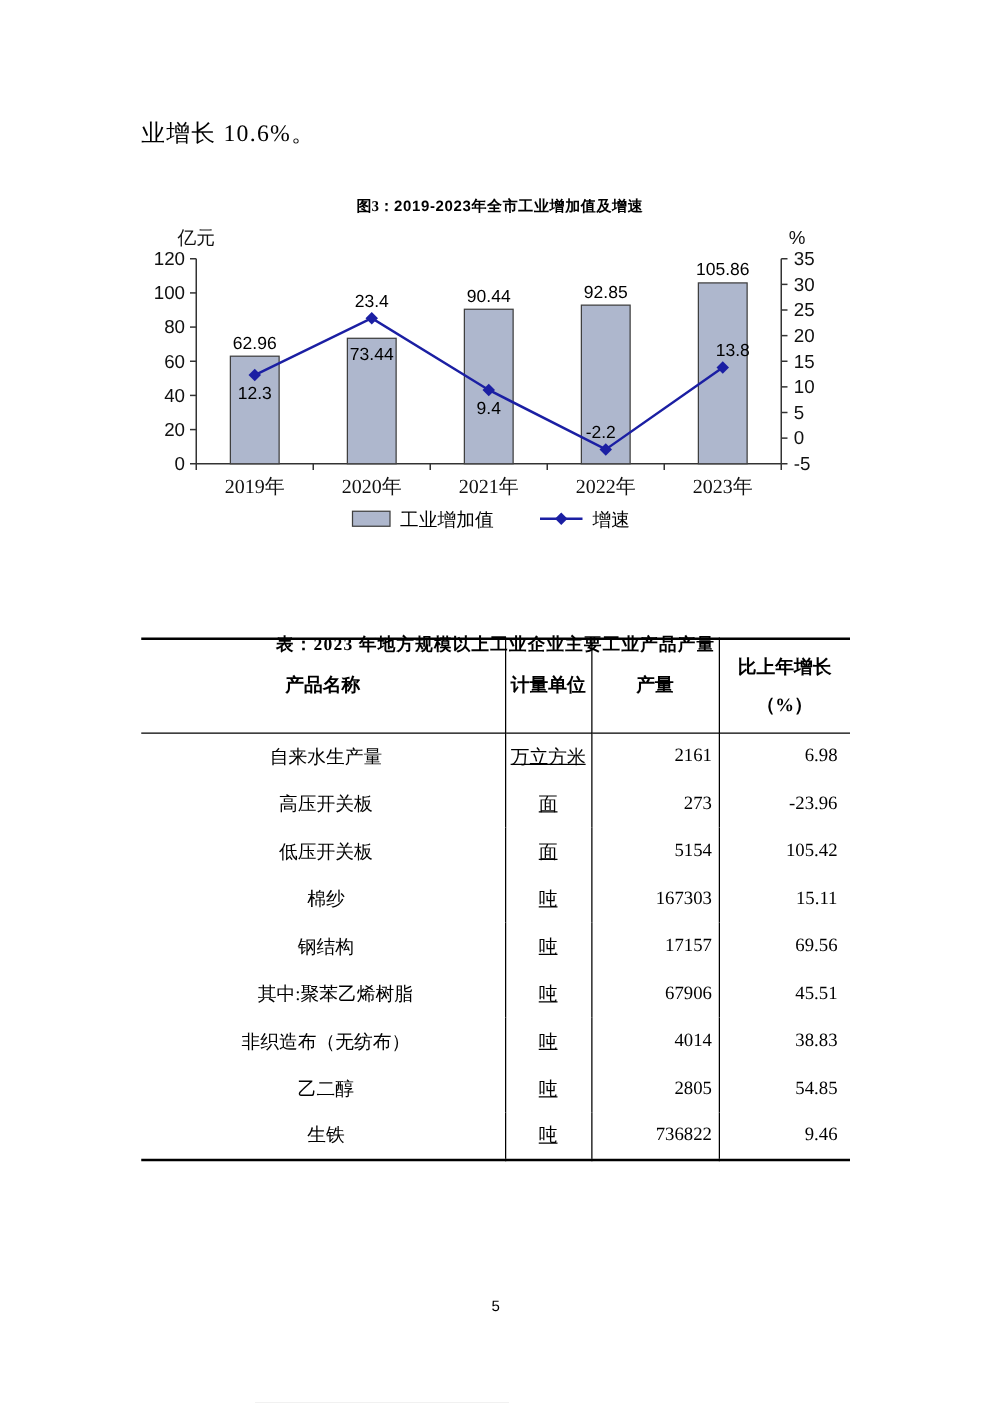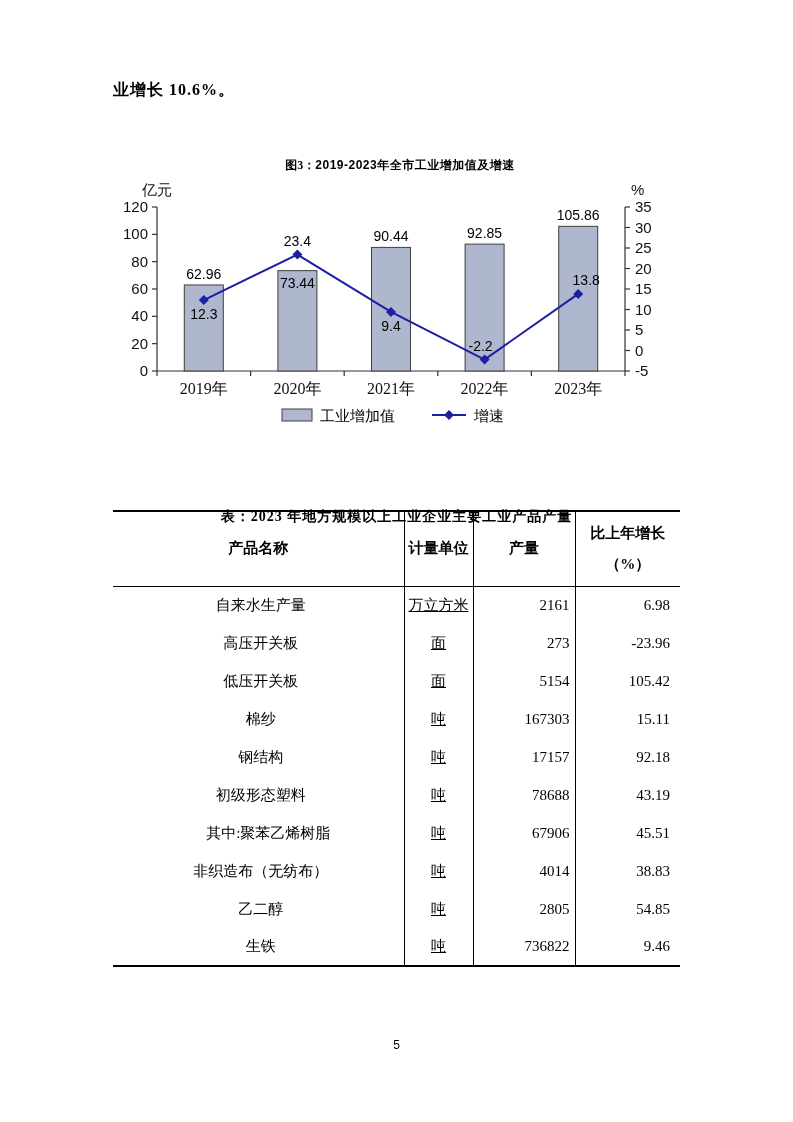--- a/index.html
+++ b/index.html
@@ -3,22 +3,22 @@
 <meta charset="utf-8">
 <style>
   * { margin:0; padding:0; box-sizing:border-box; }
   html,body { background:#e8e8e8; }
   .page {
     position:relative; width:793px; height:1122px; margin:0 auto;
     background:#ffffff; overflow:hidden;
     font-family:"Liberation Serif","DejaVu Serif",serif; color:#000;
   }
   .intro-text {
-    position:absolute; left:113px; top:80px; width:560px;
-    font-size:16px; letter-spacing:1px;font-weight:bold;
+    position:absolute; left:113px; top:94px; width:560px;
+    font-size:19px; letter-spacing:1px;
   }
   
   .chart-wrap { position:absolute; left:120px; top:150px; width:560px; height:300px; }
   .chart-title {
     position:absolute; left:0; top:0; width:100%; height:30px; line-height:30px;
     text-align:center; font-weight:bold; font-size:12px;
   }
   .chart-title .t-prefix { font-family:"Liberation Serif","DejaVu Serif",serif; }
   .chart-title .t-main   { font-family:"Liberation Sans","DejaVu Sans",sans-serif; letter-spacing:0.5px; }
   .chart-svg { position:absolute; left:0; top:30px; }
@@ -189,27 +189,21 @@
         <tr>
           <td class="cell-name">棉纱</td>
           <td class="cell-unit">吨</td>
           <td class="cell-output">167303</td>
           <td class="cell-growth">15.11</td>
         </tr>
         <tr>
           <td class="cell-name">钢结构</td>
           <td class="cell-unit">吨</td>
           <td class="cell-output">17157</td>
-          <td class="cell-growth">92.18</td>
-        </tr>
-        <tr>
-          <td class="cell-name">初级形态塑料</td>
-          <td class="cell-unit">吨</td>
-          <td class="cell-output">78688</td>
-          <td class="cell-growth">43.19</td>
+          <td class="cell-growth">69.56</td>
         </tr>
         <tr>
           <td class="cell-name indent">其中:聚苯乙烯树脂</td>
           <td class="cell-unit">吨</td>
           <td class="cell-output">67906</td>
           <td class="cell-growth">45.51</td>
         </tr>
         <tr>
           <td class="cell-name">非织造布（无纺布）</td>
           <td class="cell-unit">吨</td>

